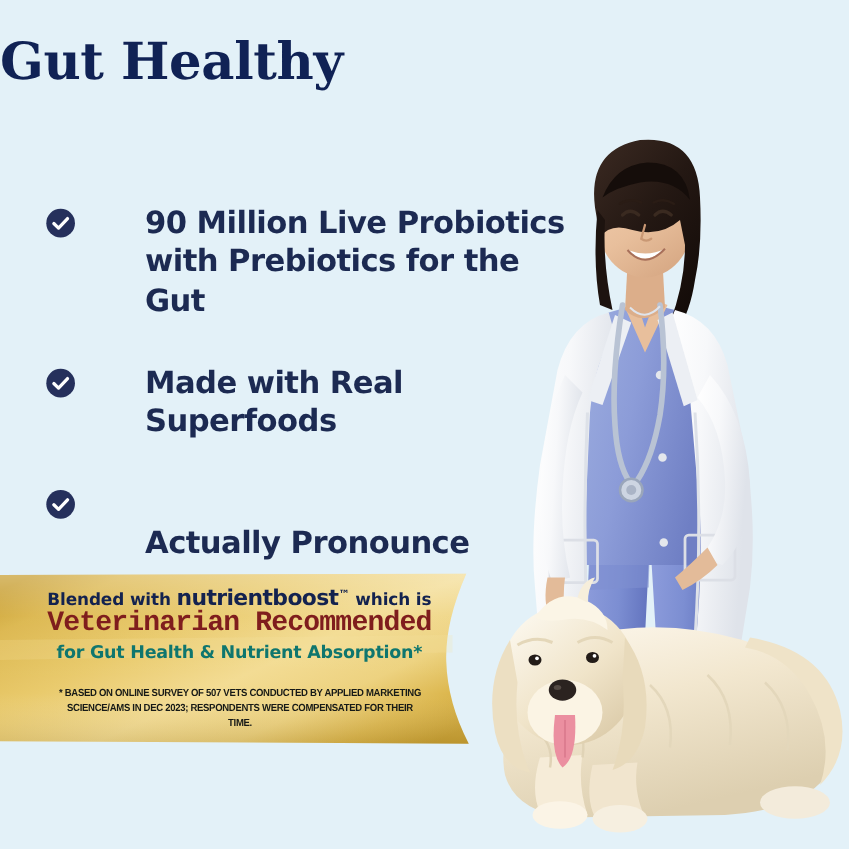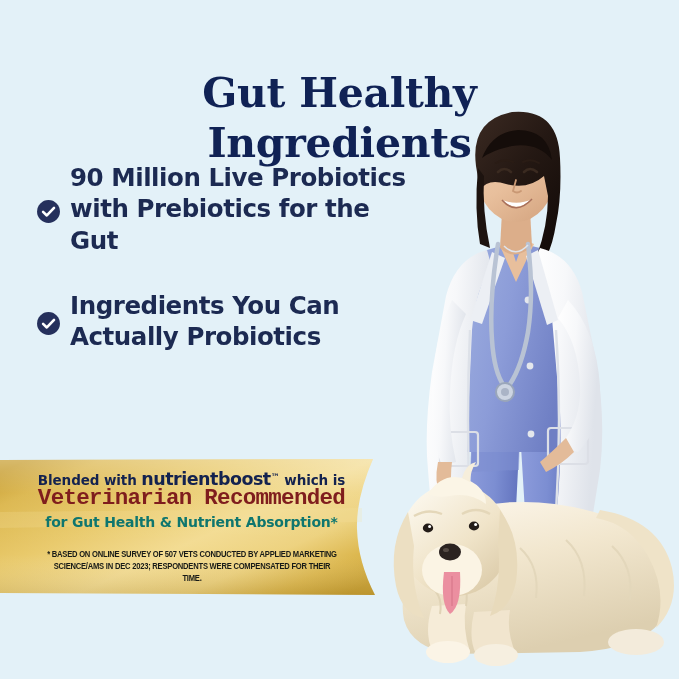--- a/index.html
+++ b/index.html
@@ -21,23 +21,22 @@
     background: #e3f1f8;
     overflow: hidden;
   }
 
   
   .title-block {
     position: absolute;
     left: 0;
     top: 24px;
     width: 679px;
-    text-align: center;
+    text-align: left;
     z-index: 5;
-    margin-top: 44px;
   }
   .title-line {
     font-family: "DejaVu Serif", "Liberation Serif", serif;
     font-weight: 700;
     color: #102255;
     font-size: 41px;
     line-height: 1.22;
     letter-spacing: -0.3px;
     display: block;
   }
@@ -45,22 +44,23 @@
   
   .bullets {
     position: absolute;
     left: 36px;
     top: 162px;
     width: 420px;
     z-index: 6;
   }
   .bullet {
     display: flex;
-    align-items: center;
+    align-items: flex-start;
     margin-bottom: 34px;
+    gap: 46px;
   }
   .bullet:last-child { margin-bottom: 0; }
   .check-icon {
     flex: 0 0 auto;
     width: 25px;
     height: 25px;
     margin-top: 4px;
     margin-right: 9px;
   }
   .check-icon svg { display: block; width: 25px; height: 25px; }
@@ -309,49 +309,59 @@
 
           <path d="M414 516 Q428 508 442 514" stroke="#e4d7b9" stroke-width="2.4" fill="none"></path>
           <path d="M462 514 Q476 506 490 514" stroke="#e4d7b9" stroke-width="2.4" fill="none"></path>
         </g>
       </g>
     </svg>
   </div>
 
   <div class="title-block">
     <span class="title-line">Gut Healthy</span>
-    <span class="title-line">Ingredients</span>
   </div>
 
   <div class="bullets">
 
     <div class="bullet">
       <span class="check-icon">
         <svg viewBox="0 0 24 24" xmlns="http://www.w3.org/2000/svg">
           <circle cx="12" cy="12" r="11" fill="#25305c"></circle>
           <path d="M6.8 12.3 L10.4 15.8 L17.3 8.5" stroke="#ffffff" stroke-width="2.5" fill="none" stroke-linecap="round" stroke-linejoin="round"></path>
         </svg>
       </span>
       <span class="bullet-text">
         <span>90 Million Live Probiotics</span><br>
         <span>with Prebiotics for the Gut</span>
       </span>
     </div>
 
-
     <div class="bullet">
       <span class="check-icon">
         <svg viewBox="0 0 24 24" xmlns="http://www.w3.org/2000/svg">
           <circle cx="12" cy="12" r="11" fill="#25305c"></circle>
           <path d="M6.8 12.3 L10.4 15.8 L17.3 8.5" stroke="#ffffff" stroke-width="2.5" fill="none" stroke-linecap="round" stroke-linejoin="round"></path>
         </svg>
       </span>
       <span class="bullet-text">
-        <span>Ingredients You Can</span><br>
-        <span>Actually Probiotics</span>
+        <span>Made with Real Superfoods</span>
+      </span>
+    </div>
+
+    <div class="bullet">
+      <span class="check-icon">
+        <svg viewBox="0 0 24 24" xmlns="http://www.w3.org/2000/svg">
+          <circle cx="12" cy="12" r="11" fill="#25305c"></circle>
+          <path d="M6.8 12.3 L10.4 15.8 L17.3 8.5" stroke="#ffffff" stroke-width="2.5" fill="none" stroke-linecap="round" stroke-linejoin="round"></path>
+        </svg>
+      </span>
+      <span class="bullet-text">
+        <br>
+        <span>Actually Pronounce</span>
       </span>
     </div>
 
   </div>
 
   <div class="ribbon">
     <svg class="ribbon-svg" viewBox="0 0 400 152" xmlns="http://www.w3.org/2000/svg" preserveAspectRatio="none" aria-hidden="true">
       <defs>
         <linearGradient id="ribbonGold" x1="0" y1="0.1" x2="1" y2="0.9">
           <stop offset="0" stop-color="#c79d2e"></stop>

